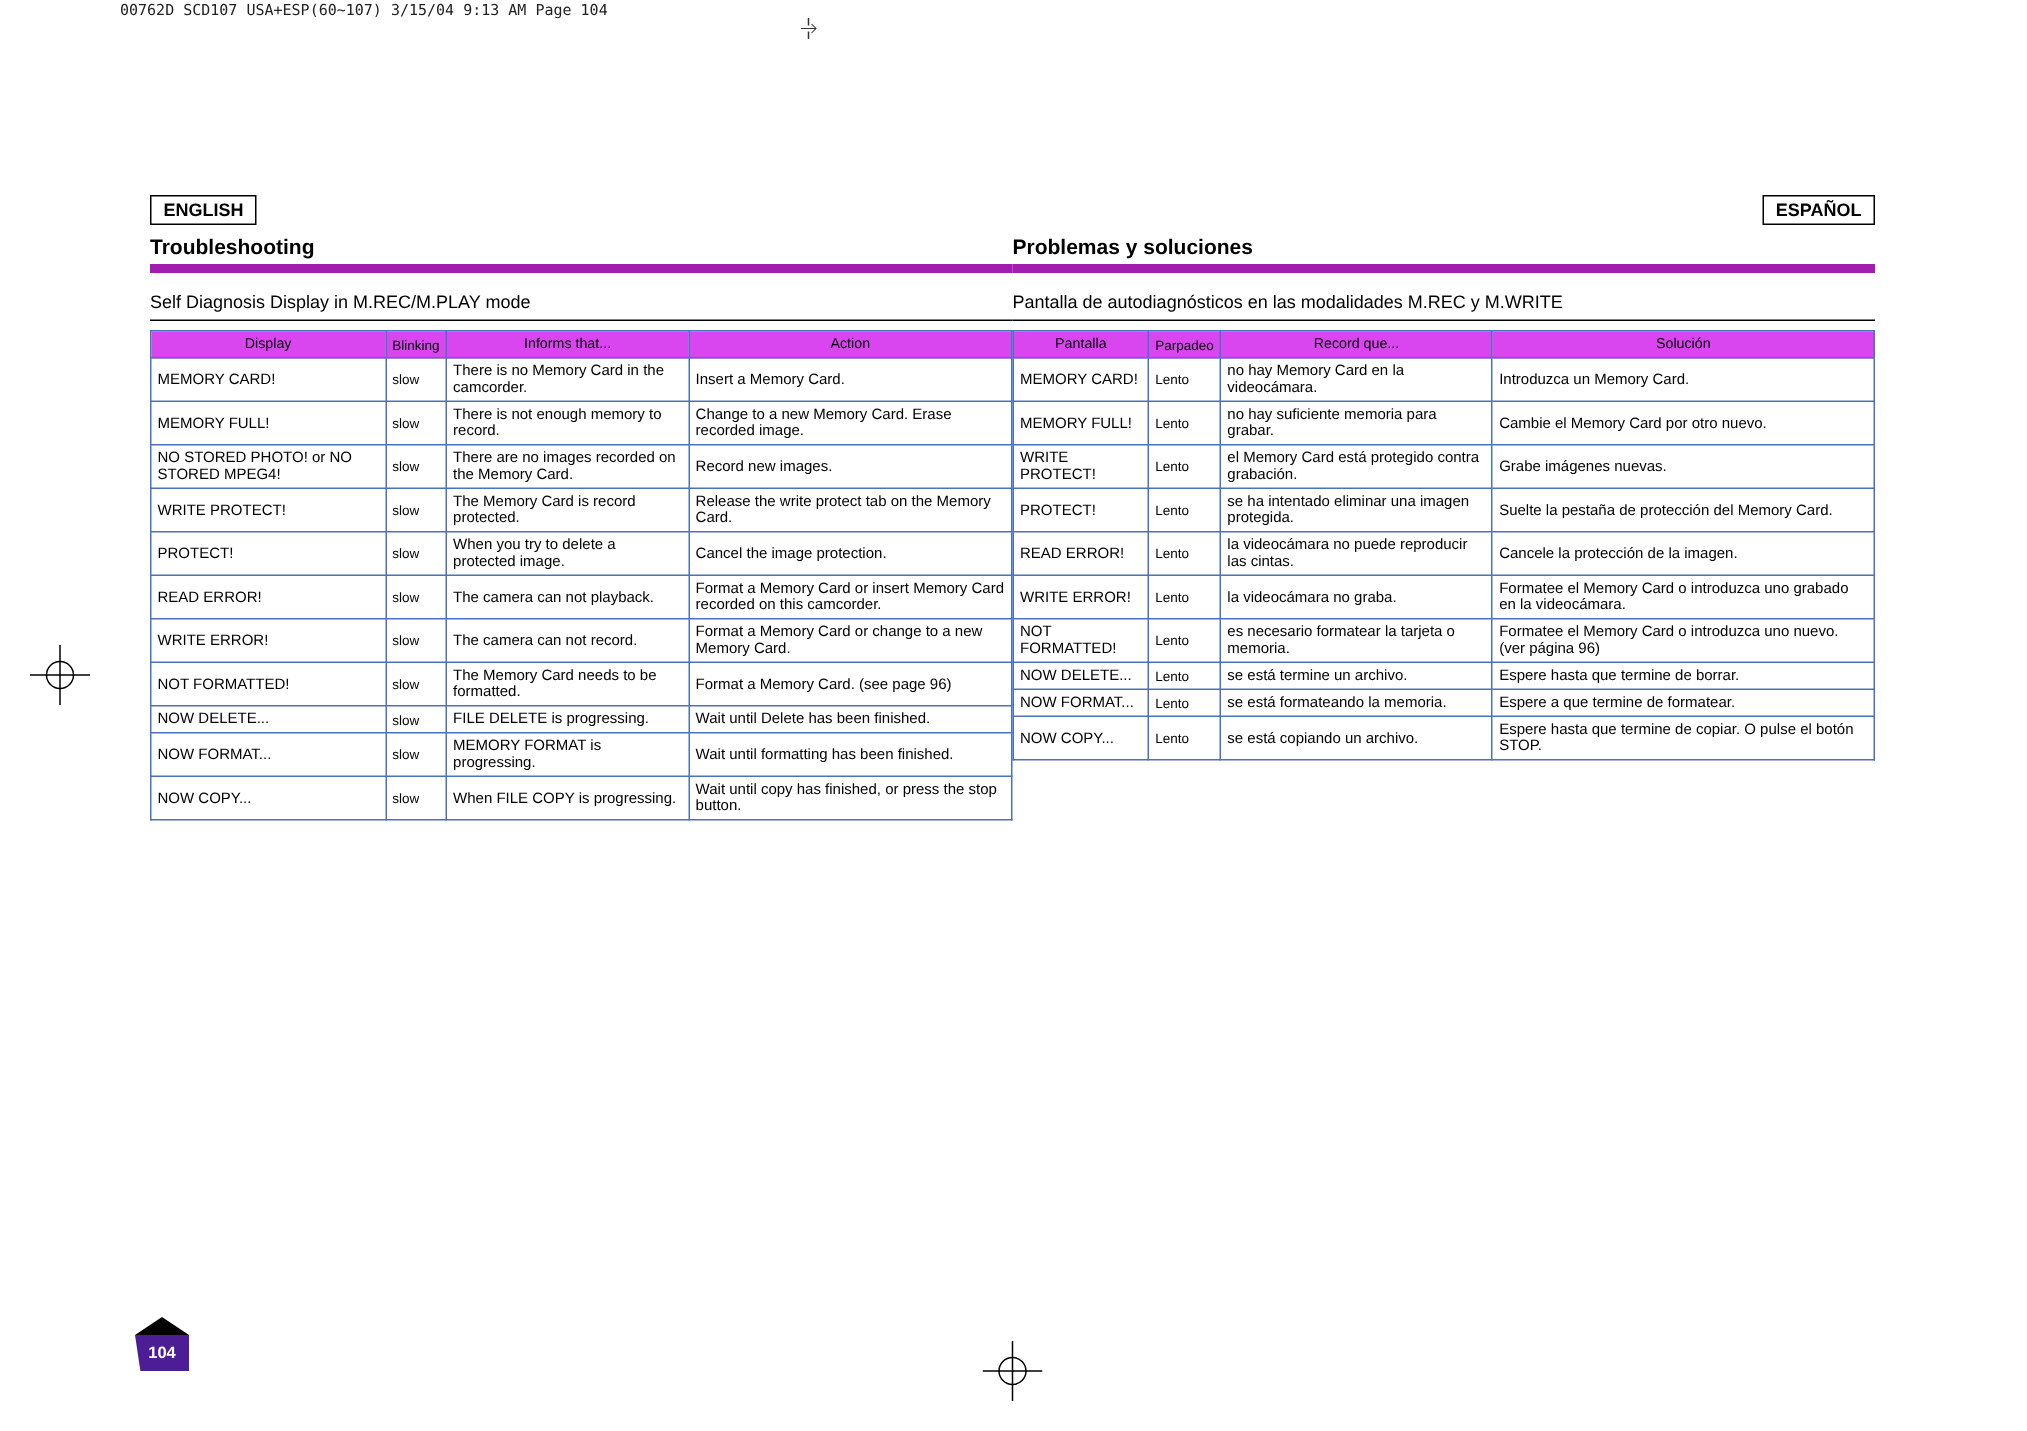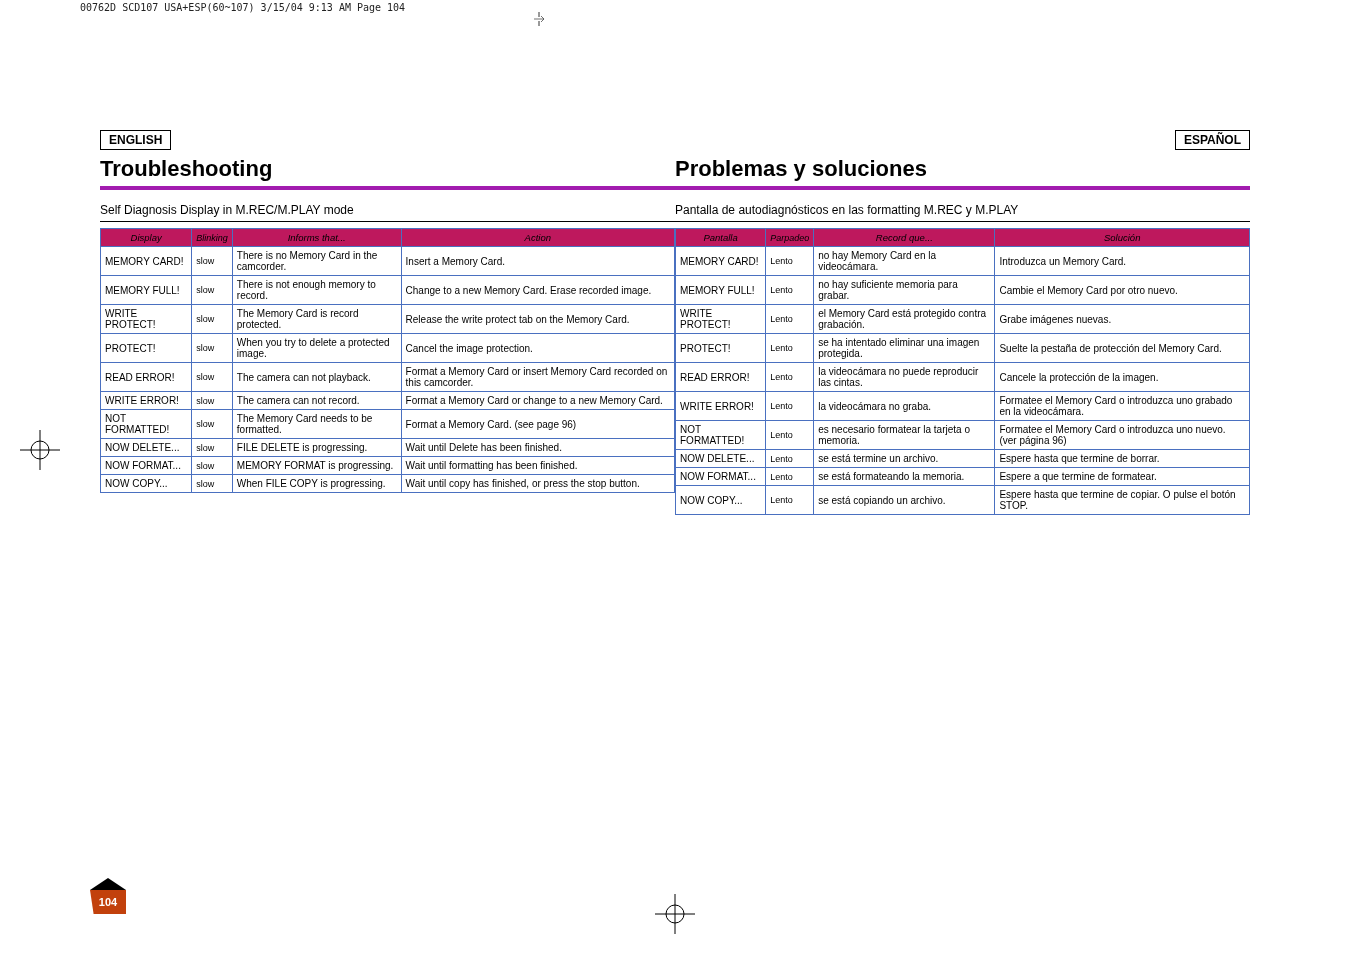--- a/index.html
+++ b/index.html
@@ -46,24 +46,24 @@
   .lang-box {
     display: inline-block;
     border: 1px solid #000;
     padding: 2px 8px;
     font-size: 12px;
     font-weight: bold;
     margin-bottom: 6px;
   }
   .lang-right { float: right; }
   .title {
-    font-size: 22px;
+    font-size: 14px;
     font-weight: bold;
     clear: both;
-    border-bottom: 4px solid #a21caf;
+    border-bottom: 6px solid #a21caf;
     padding-bottom: 4px;
     margin-bottom: 10px;
   }
   .subtitle-wrap {
     border-bottom: 1px solid #000;
     padding-bottom: 3px;
     margin-bottom: 6px;
   }
   .subtitle {
     font-size: 12px;
@@ -75,33 +75,32 @@
     font-size: 10px;
     border: 1.5px solid #4a70c0;
   }
   th, td {
     border: 1px solid #4a70c0;
     padding: 3px 4px;
     text-align: left;
     vertical-align: middle;
   }
   th {
-    background: #be185d;
+    background: #d946ef;
     text-align: center;
     font-weight: normal;
     font-size: 9.5px;
-    font-style: italic;
   }
   .page-badge {
     position: absolute;
     bottom: 40px;
     left: 90px;
     width: 36px;
     height: 24px;
-    background: #c2410c;
+    background: #4c1d95;
     color: #fff;
     font-size: 11px;
     font-weight: bold;
     display: flex;
     align-items: center;
     justify-content: center;
     clip-path: polygon(0 0, 100% 0, 100% 100%, 10% 100%);
   }
   .page-badge-triangle {
     position: absolute;
@@ -167,20 +166,26 @@
               <td>There is no Memory Card in the camcorder.</td>
               <td>Insert a Memory Card.</td>
             </tr>
             <tr>
               <td>MEMORY FULL!</td>
               <td class="blinking-col">slow</td>
               <td>There is not enough memory to record.</td>
               <td>Change to a new Memory Card. Erase recorded image.</td>
             </tr>
             <tr>
+              <td>NO STORED PHOTO! or NO STORED MPEG4!</td>
+              <td class="blinking-col">slow</td>
+              <td>There are no images recorded on the Memory Card.</td>
+              <td>Record new images.</td>
+            </tr>
+            <tr>
               <td>WRITE PROTECT!</td>
               <td class="blinking-col">slow</td>
               <td>The Memory Card is record protected.</td>
               <td>Release the write protect tab on the Memory Card.</td>
             </tr>
             <tr>
               <td>PROTECT!</td>
               <td class="blinking-col">slow</td>
               <td>When you try to delete a protected image.</td>
               <td>Cancel the image protection.</td>
@@ -222,21 +227,21 @@
               <td>Wait until copy has finished, or press the stop button.</td>
             </tr>
           </tbody>
       </table>
     </div>
 
     <div class="col">
       <div class="lang-box lang-right">ESPAÑOL</div>
       <div class="title">Problemas y soluciones</div>
       <div class="subtitle-wrap">
-        <span class="subtitle">Pantalla de autodiagnósticos en las formatting M.REC y M.PLAY</span>
+        <span class="subtitle">Pantalla de autodiagnósticos en las modalidades M.REC y M.WRITE</span>
       </div>
       <table>
         <thead>
           <tr>
             <th>Pantalla</th>
             <th class="blinking-col">Parpadeo</th>
             <th>Record que...</th>
             <th>Solución</th>
           </tr>
         </thead>

